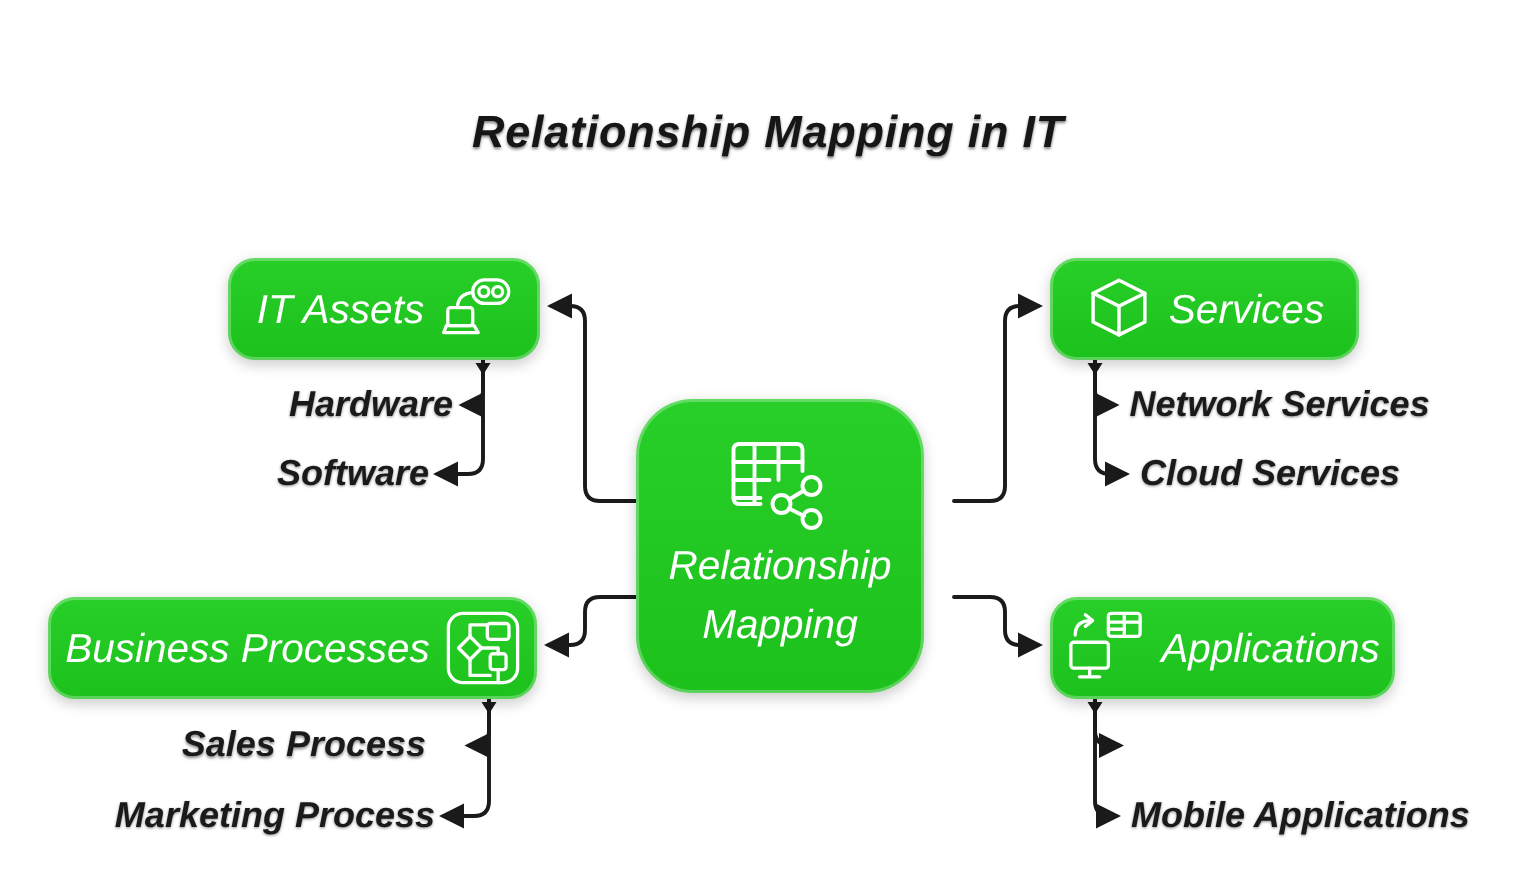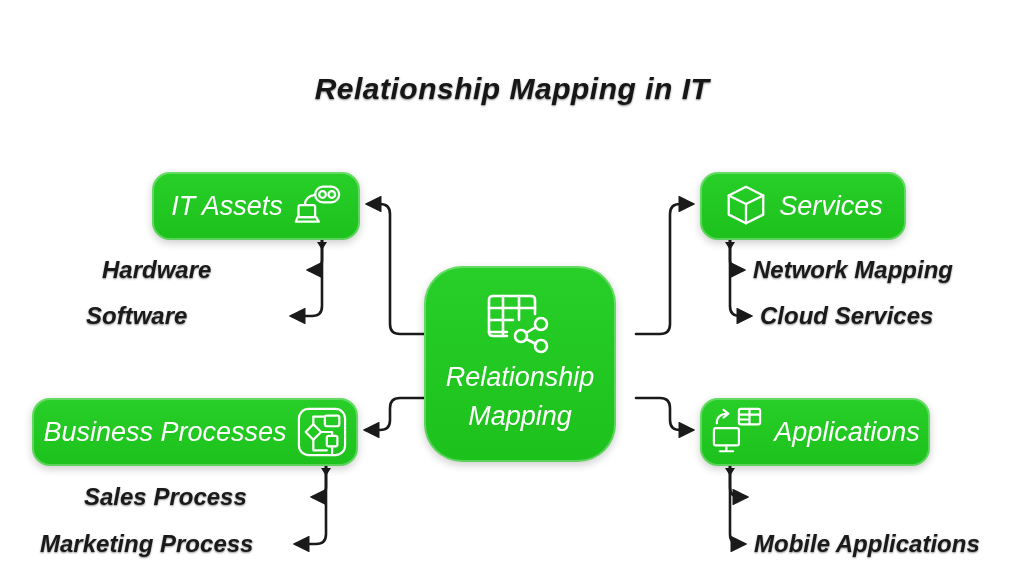--- a/index.html
+++ b/index.html
@@ -26,21 +26,21 @@
   .node-applications{left:700px;top:398px;width:230px;height:68px;}
   .node-center{
     left:424px;top:266px;width:192px;height:196px;border-radius:38px;
     flex-direction:column;gap:8px;justify-content:flex-start;padding-top:26px;box-sizing:border-box;
   }
   .node-center .label{line-height:31px;text-align:center;}
   .sub{
     position:absolute;font-size:24px;font-weight:700;color:#1a1a1a;white-space:nowrap;
     text-shadow:0 1px 2px rgba(0,0,0,.45);
   }
-  .sub.r{text-align:left;}
+  .sub.r{text-align:right;}
   .sub-hardware{left:102px;top:256px;width:200px;}
   .sub-software{left:86px;top:302px;width:200px;}
   .sub-sales{left:84px;top:483px;width:200px;}
   .sub-marketing{left:40px;top:530px;width:250px;}
   .sub-network{left:753px;top:256px;}
   .sub-cloud{left:760px;top:302px;}
   .sub-webapps{left:760px;top:483px;}
   .sub-mobileapps{left:754px;top:530px;}
   .wires{position:absolute;left:0;top:0;width:1024px;height:584px;}
   .icon svg{display:block;}
@@ -152,19 +152,19 @@
         <circle cx="56" cy="54" r="6"></circle>
         <path d="M41 41 L51 35 M41 47 L51 52"></path>
       </svg>
     </span>
     <span class="label">Relationship</span>
     <span class="label">Mapping</span>
   </div>
 
   <div class="sub r sub-hardware">Hardware</div>
   <div class="sub r sub-software">Software</div>
-  <div class="sub sub-network">Network Mapping</div>
+  <div class="sub sub-network">Network Services</div>
   <div class="sub sub-cloud">Cloud Services</div>
   <div class="sub r sub-sales">Sales Process</div>
   <div class="sub r sub-marketing">Marketing Process</div>
   <div class="sub sub-mobileapps">Mobile Applications</div>
 
 </div>
 
 </body></html>

